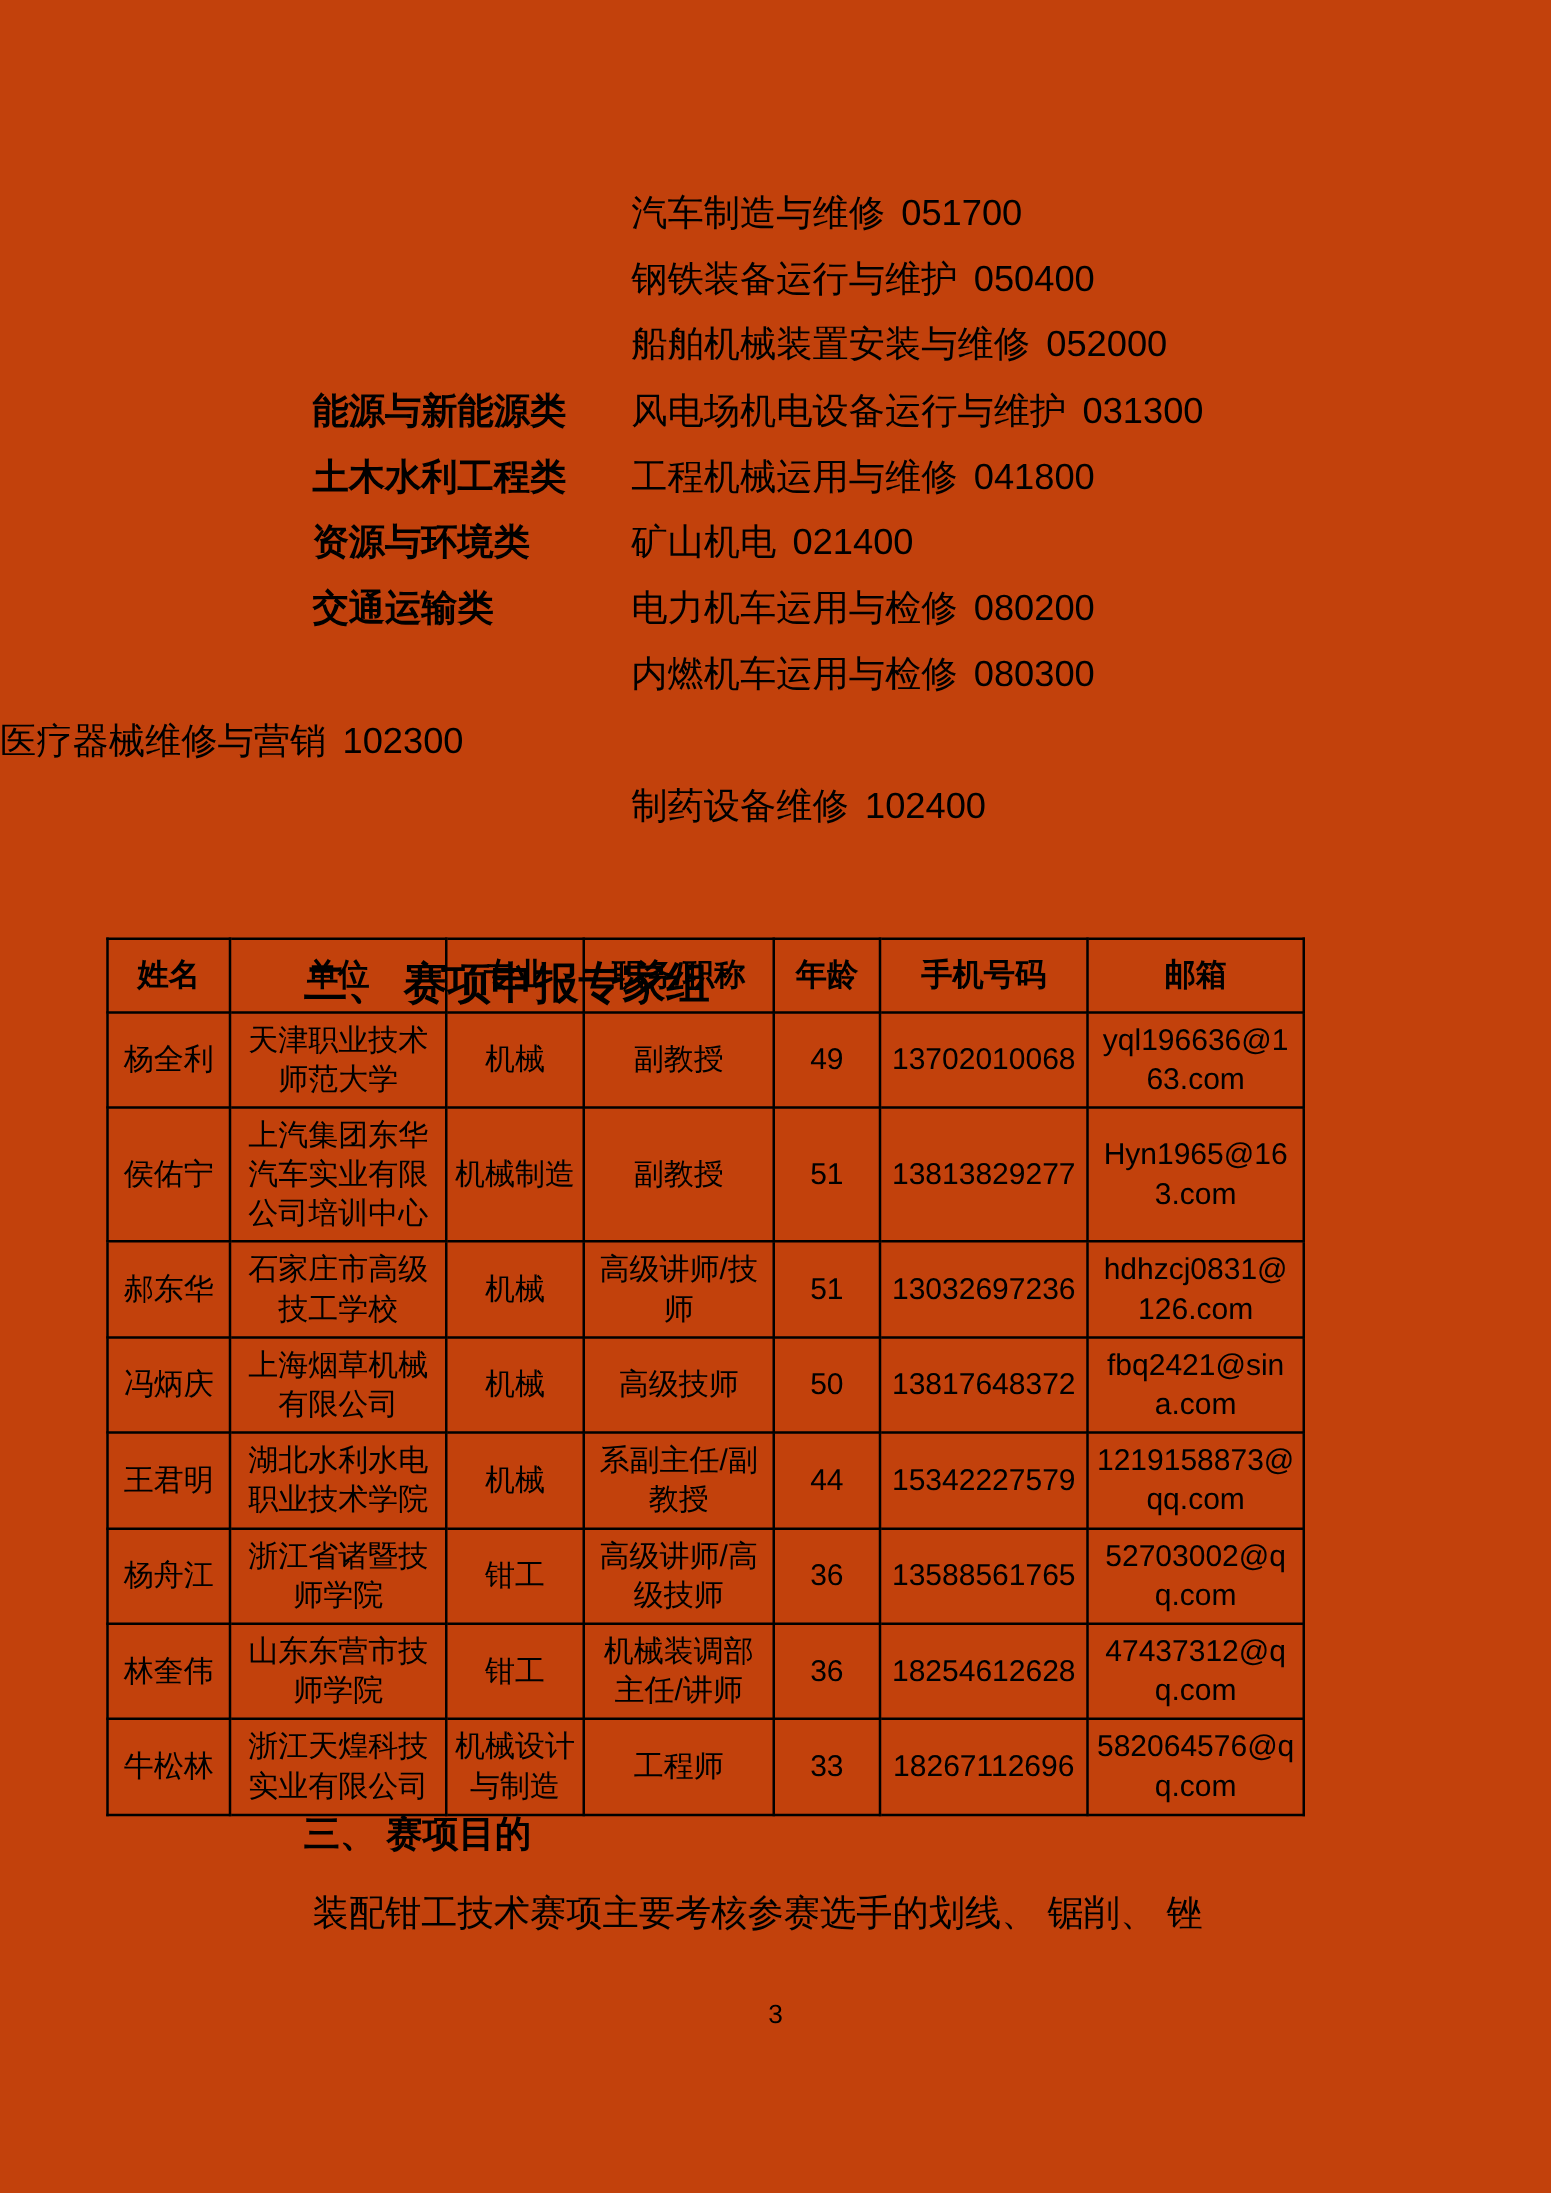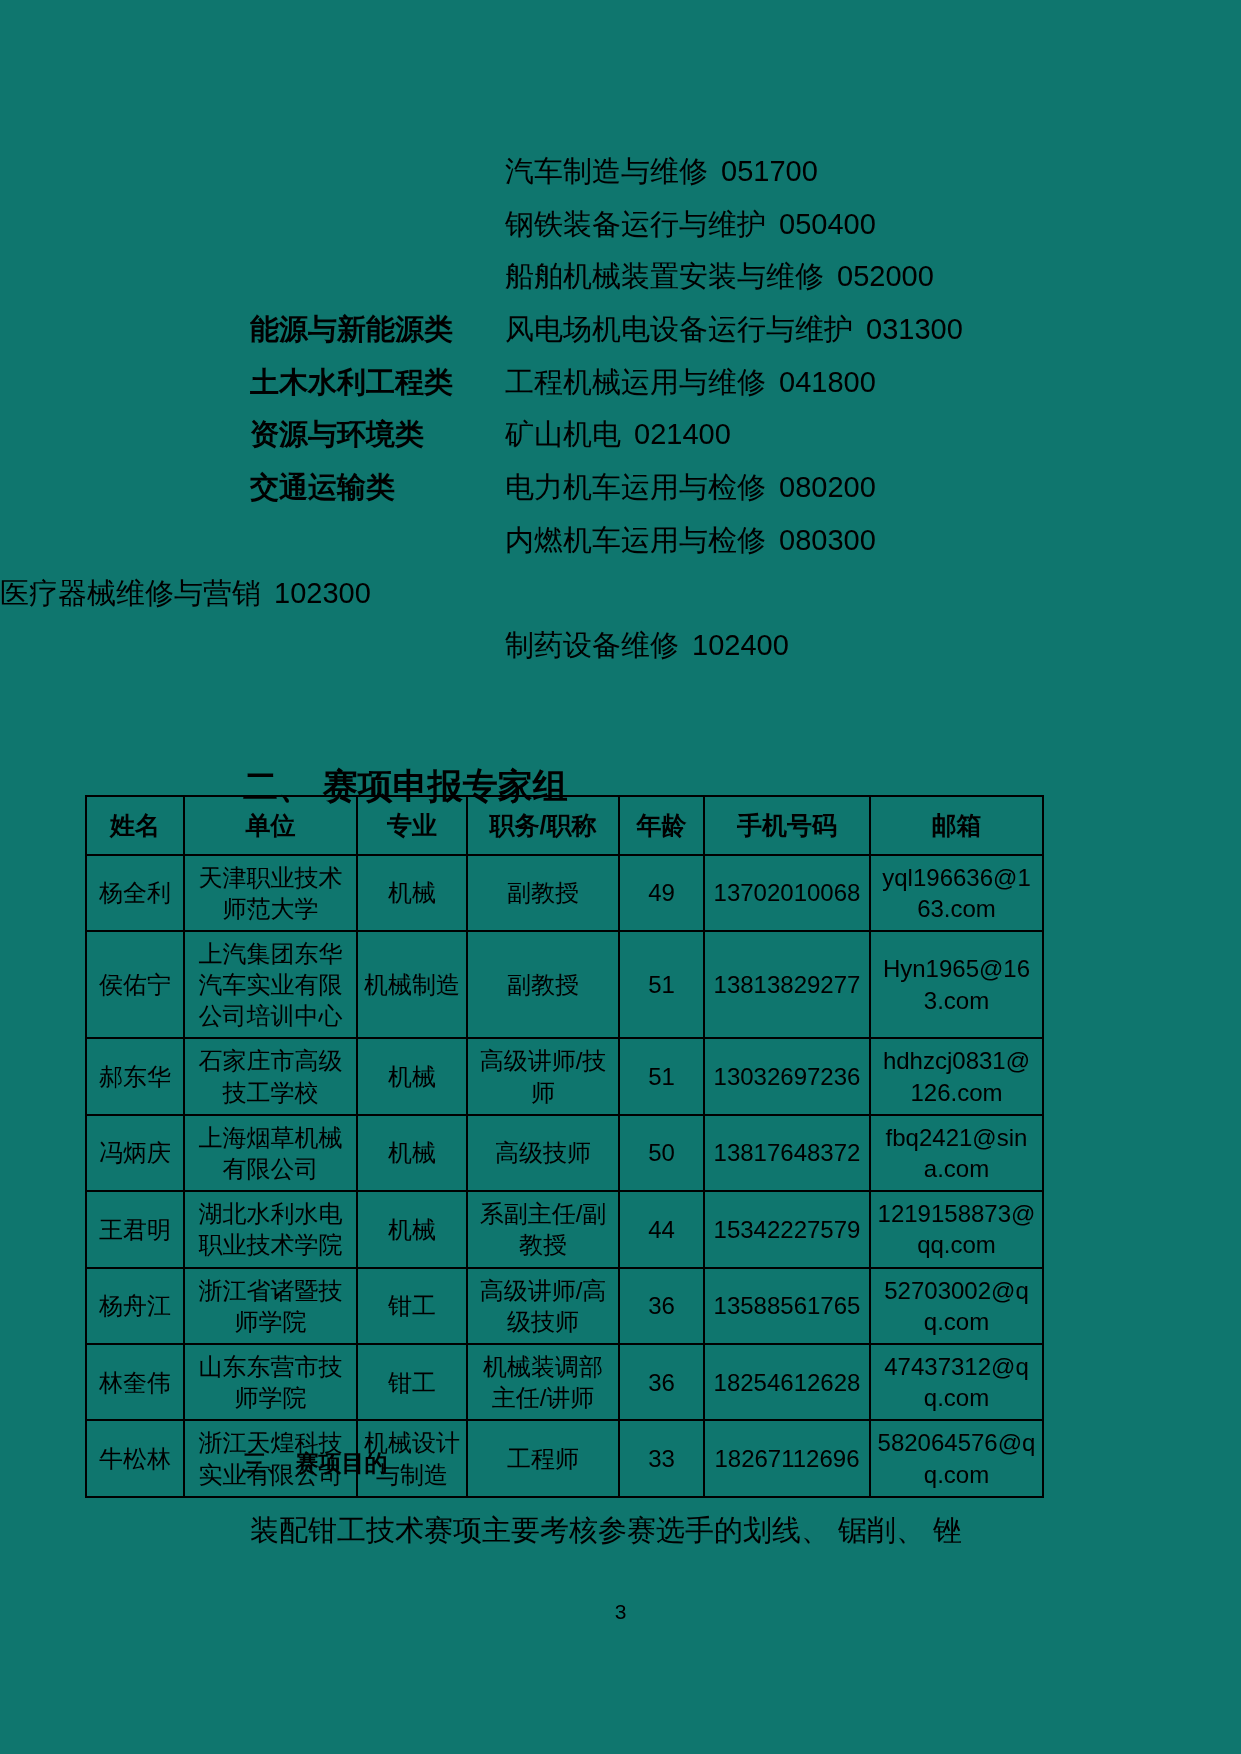--- a/index.html
+++ b/index.html
@@ -4,21 +4,21 @@
 <style>
   html, body {
     margin: 0;
     padding: 0;
     background: #ffffff;
   }
   .page {
     position: relative;
     width: 1241px;
     height: 1754px;
-    background: #0f766e;
+    background: #c2410c;
     color: #000000;
     font-family: "Liberation Sans", sans-serif;
     overflow: hidden;
   }
 
   
   .program-list {
     position: absolute;
     top: 145px;
     left: 0;
@@ -47,37 +47,37 @@
     top: 763px;
     left: 243px;
     font-size: 35px;
     font-weight: bold;
     white-space: pre;
   }
   .sec3-heading {
     position: absolute;
     top: 1448px;
     left: 243px;
-    font-size: 23px;
+    font-size: 29px;
     font-weight: bold;
     white-space: pre;
   }
   .sec3-body {
     position: absolute;
     top: 1511px;
     left: 250px;
     width: 960px;
     font-size: 29px;
     white-space: pre;
   }
 
   
   table.experts {
     position: absolute;
-    top: 795px;
+    top: 750px;
     left: 85px;
     width: 957px;
     border-collapse: collapse;
     table-layout: fixed;
   }
   table.experts th, table.experts td {
     border: 2px solid #000000;
     text-align: center;
     vertical-align: middle;
     font-size: 24px;

